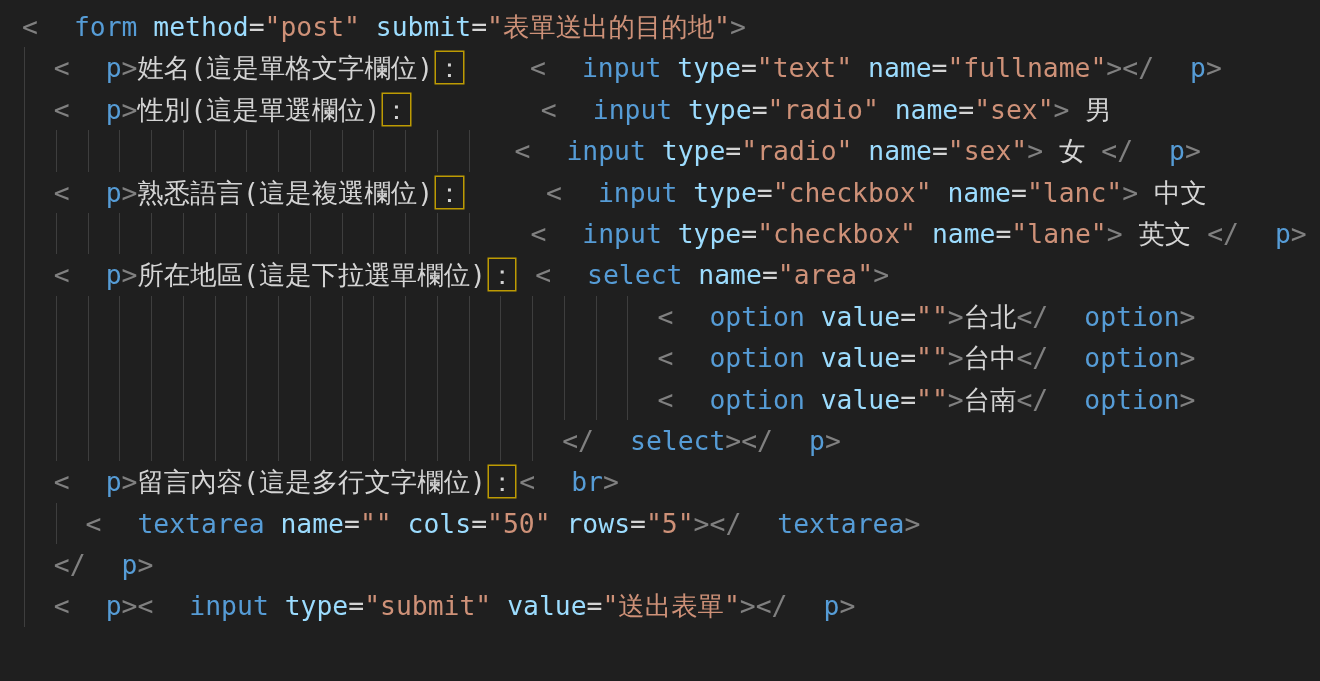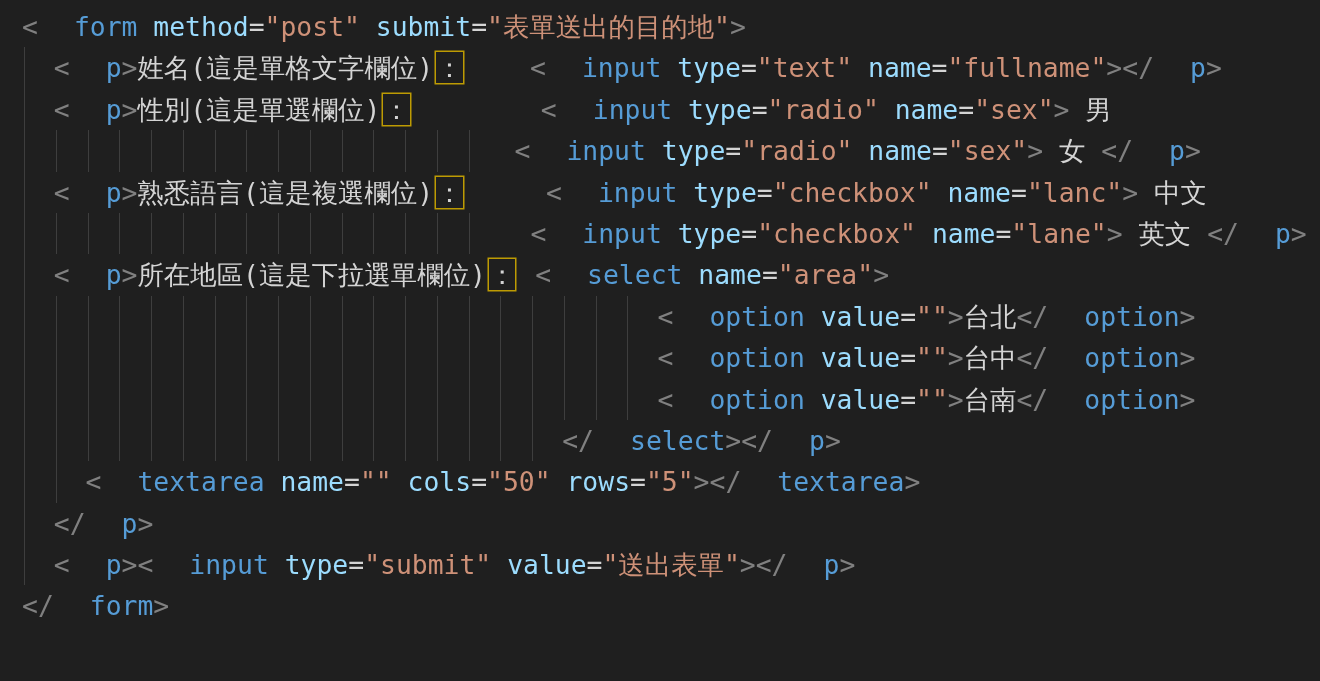--- a/index.html
+++ b/index.html
@@ -44,18 +44,18 @@
       <div class="line"><i class="guide" style="left: 2px;"></i><span class="txt">  </span><span class="pun">&lt;</span><span class="tag">p</span><span class="pun">&gt;</span><span class="txt">姓名(這是單格文字欄位)</span><span class="box">：</span><span class="txt">    </span><span class="pun">&lt;</span><span class="tag">input</span><span class="txt"> </span><span class="attr">type</span><span class="txt">=</span><span class="str">"text"</span><span class="txt"> </span><span class="attr">name</span><span class="txt">=</span><span class="str">"fullname"</span><span class="pun">&gt;&lt;/</span><span class="tag">p</span><span class="pun">&gt;</span></div>
       <div class="line"><i class="guide" style="left: 2px;"></i><span class="txt">  </span><span class="pun">&lt;</span><span class="tag">p</span><span class="pun">&gt;</span><span class="txt">性別(這是單選欄位)</span><span class="box">：</span><span class="txt">        </span><span class="pun">&lt;</span><span class="tag">input</span><span class="txt"> </span><span class="attr">type</span><span class="txt">=</span><span class="str">"radio"</span><span class="txt"> </span><span class="attr">name</span><span class="txt">=</span><span class="str">"sex"</span><span class="pun">&gt;</span><span class="txt"> 男</span></div>
       <div class="line"><i class="guide" style="left: 2px;"></i><i class="guide" style="left: 33.75px;"></i><i class="guide" style="left: 65.5px;"></i><i class="guide" style="left: 97.25px;"></i><i class="guide" style="left: 129px;"></i><i class="guide" style="left: 160.75px;"></i><i class="guide" style="left: 192.5px;"></i><i class="guide" style="left: 224.25px;"></i><i class="guide" style="left: 256px;"></i><i class="guide" style="left: 287.75px;"></i><i class="guide" style="left: 319.5px;"></i><i class="guide" style="left: 351.25px;"></i><i class="guide" style="left: 383px;"></i><i class="guide" style="left: 414.75px;"></i><i class="guide" style="left: 446.5px;"></i><span class="txt">                               </span><span class="pun">&lt;</span><span class="tag">input</span><span class="txt"> </span><span class="attr">type</span><span class="txt">=</span><span class="str">"radio"</span><span class="txt"> </span><span class="attr">name</span><span class="txt">=</span><span class="str">"sex"</span><span class="pun">&gt;</span><span class="txt"> 女 </span><span class="pun">&lt;/</span><span class="tag">p</span><span class="pun">&gt;</span></div>
       <div class="line"><i class="guide" style="left: 2px;"></i><span class="txt">  </span><span class="pun">&lt;</span><span class="tag">p</span><span class="pun">&gt;</span><span class="txt">熟悉語言(這是複選欄位)</span><span class="box">：</span><span class="txt">     </span><span class="pun">&lt;</span><span class="tag">input</span><span class="txt"> </span><span class="attr">type</span><span class="txt">=</span><span class="str">"checkbox"</span><span class="txt"> </span><span class="attr">name</span><span class="txt">=</span><span class="str">"lanc"</span><span class="pun">&gt;</span><span class="txt"> 中文</span></div>
       <div class="line"><i class="guide" style="left: 2px;"></i><i class="guide" style="left: 33.75px;"></i><i class="guide" style="left: 65.5px;"></i><i class="guide" style="left: 97.25px;"></i><i class="guide" style="left: 129px;"></i><i class="guide" style="left: 160.75px;"></i><i class="guide" style="left: 192.5px;"></i><i class="guide" style="left: 224.25px;"></i><i class="guide" style="left: 256px;"></i><i class="guide" style="left: 287.75px;"></i><i class="guide" style="left: 319.5px;"></i><i class="guide" style="left: 351.25px;"></i><i class="guide" style="left: 383px;"></i><i class="guide" style="left: 414.75px;"></i><i class="guide" style="left: 446.5px;"></i><span class="txt">                                </span><span class="pun">&lt;</span><span class="tag">input</span><span class="txt"> </span><span class="attr">type</span><span class="txt">=</span><span class="str">"checkbox"</span><span class="txt"> </span><span class="attr">name</span><span class="txt">=</span><span class="str">"lane"</span><span class="pun">&gt;</span><span class="txt"> 英文 </span><span class="pun">&lt;/</span><span class="tag">p</span><span class="pun">&gt;</span></div>
       <div class="line"><i class="guide" style="left: 2px;"></i><span class="txt">  </span><span class="pun">&lt;</span><span class="tag">p</span><span class="pun">&gt;</span><span class="txt">所在地區(這是下拉選單欄位)</span><span class="box">：</span><span class="txt"> </span><span class="pun">&lt;</span><span class="tag">select</span><span class="txt"> </span><span class="attr">name</span><span class="txt">=</span><span class="str">"area"</span><span class="pun">&gt;</span></div>
       <div class="line"><i class="guide" style="left: 2px;"></i><i class="guide" style="left: 33.75px;"></i><i class="guide" style="left: 65.5px;"></i><i class="guide" style="left: 97.25px;"></i><i class="guide" style="left: 129px;"></i><i class="guide" style="left: 160.75px;"></i><i class="guide" style="left: 192.5px;"></i><i class="guide" style="left: 224.25px;"></i><i class="guide" style="left: 256px;"></i><i class="guide" style="left: 287.75px;"></i><i class="guide" style="left: 319.5px;"></i><i class="guide" style="left: 351.25px;"></i><i class="guide" style="left: 383px;"></i><i class="guide" style="left: 414.75px;"></i><i class="guide" style="left: 446.5px;"></i><i class="guide" style="left: 478.25px;"></i><i class="guide" style="left: 510px;"></i><i class="guide" style="left: 541.75px;"></i><i class="guide" style="left: 573.5px;"></i><i class="guide" style="left: 605.25px;"></i><span class="txt">                                        </span><span class="pun">&lt;</span><span class="tag">option</span><span class="txt"> </span><span class="attr">value</span><span class="txt">=</span><span class="str">""</span><span class="pun">&gt;</span><span class="txt">台北</span><span class="pun">&lt;/</span><span class="tag">option</span><span class="pun">&gt;</span></div>
       <div class="line"><i class="guide" style="left: 2px;"></i><i class="guide" style="left: 33.75px;"></i><i class="guide" style="left: 65.5px;"></i><i class="guide" style="left: 97.25px;"></i><i class="guide" style="left: 129px;"></i><i class="guide" style="left: 160.75px;"></i><i class="guide" style="left: 192.5px;"></i><i class="guide" style="left: 224.25px;"></i><i class="guide" style="left: 256px;"></i><i class="guide" style="left: 287.75px;"></i><i class="guide" style="left: 319.5px;"></i><i class="guide" style="left: 351.25px;"></i><i class="guide" style="left: 383px;"></i><i class="guide" style="left: 414.75px;"></i><i class="guide" style="left: 446.5px;"></i><i class="guide" style="left: 478.25px;"></i><i class="guide" style="left: 510px;"></i><i class="guide" style="left: 541.75px;"></i><i class="guide" style="left: 573.5px;"></i><i class="guide" style="left: 605.25px;"></i><span class="txt">                                        </span><span class="pun">&lt;</span><span class="tag">option</span><span class="txt"> </span><span class="attr">value</span><span class="txt">=</span><span class="str">""</span><span class="pun">&gt;</span><span class="txt">台中</span><span class="pun">&lt;/</span><span class="tag">option</span><span class="pun">&gt;</span></div>
       <div class="line"><i class="guide" style="left: 2px;"></i><i class="guide" style="left: 33.75px;"></i><i class="guide" style="left: 65.5px;"></i><i class="guide" style="left: 97.25px;"></i><i class="guide" style="left: 129px;"></i><i class="guide" style="left: 160.75px;"></i><i class="guide" style="left: 192.5px;"></i><i class="guide" style="left: 224.25px;"></i><i class="guide" style="left: 256px;"></i><i class="guide" style="left: 287.75px;"></i><i class="guide" style="left: 319.5px;"></i><i class="guide" style="left: 351.25px;"></i><i class="guide" style="left: 383px;"></i><i class="guide" style="left: 414.75px;"></i><i class="guide" style="left: 446.5px;"></i><i class="guide" style="left: 478.25px;"></i><i class="guide" style="left: 510px;"></i><i class="guide" style="left: 541.75px;"></i><i class="guide" style="left: 573.5px;"></i><i class="guide" style="left: 605.25px;"></i><span class="txt">                                        </span><span class="pun">&lt;</span><span class="tag">option</span><span class="txt"> </span><span class="attr">value</span><span class="txt">=</span><span class="str">""</span><span class="pun">&gt;</span><span class="txt">台南</span><span class="pun">&lt;/</span><span class="tag">option</span><span class="pun">&gt;</span></div>
       <div class="line"><i class="guide" style="left: 2px;"></i><i class="guide" style="left: 33.75px;"></i><i class="guide" style="left: 65.5px;"></i><i class="guide" style="left: 97.25px;"></i><i class="guide" style="left: 129px;"></i><i class="guide" style="left: 160.75px;"></i><i class="guide" style="left: 192.5px;"></i><i class="guide" style="left: 224.25px;"></i><i class="guide" style="left: 256px;"></i><i class="guide" style="left: 287.75px;"></i><i class="guide" style="left: 319.5px;"></i><i class="guide" style="left: 351.25px;"></i><i class="guide" style="left: 383px;"></i><i class="guide" style="left: 414.75px;"></i><i class="guide" style="left: 446.5px;"></i><i class="guide" style="left: 478.25px;"></i><i class="guide" style="left: 510px;"></i><span class="txt">                                  </span><span class="pun">&lt;/</span><span class="tag">select</span><span class="pun">&gt;&lt;/</span><span class="tag">p</span><span class="pun">&gt;</span></div>
+      <div class="line"><i class="guide" style="left: 2px;"></i><span class="txt">  </span><span class="pun">&lt;</span><span class="tag">p</span><span class="pun">&gt;</span><span class="txt">留言內容(這是多行文字欄位)</span><span class="box">：</span><span class="pun">&lt;</span><span class="tag">br</span><span class="pun">&gt;</span></div>
       <div class="line"><i class="guide" style="left: 2px;"></i><i class="guide" style="left: 33.75px;"></i><span class="txt">    </span><span class="pun">&lt;</span><span class="tag">textarea</span><span class="txt"> </span><span class="attr">name</span><span class="txt">=</span><span class="str">""</span><span class="txt"> </span><span class="attr">cols</span><span class="txt">=</span><span class="str">"50"</span><span class="txt"> </span><span class="attr">rows</span><span class="txt">=</span><span class="str">"5"</span><span class="pun">&gt;&lt;/</span><span class="tag">textarea</span><span class="pun">&gt;</span></div>
       <div class="line"><i class="guide" style="left: 2px;"></i><span class="txt">  </span><span class="pun">&lt;/</span><span class="tag">p</span><span class="pun">&gt;</span></div>
       <div class="line"><i class="guide" style="left: 2px;"></i><span class="txt">  </span><span class="pun">&lt;</span><span class="tag">p</span><span class="pun">&gt;&lt;</span><span class="tag">input</span><span class="txt"> </span><span class="attr">type</span><span class="txt">=</span><span class="str">"submit"</span><span class="txt"> </span><span class="attr">value</span><span class="txt">=</span><span class="str">"送出表單"</span><span class="pun">&gt;&lt;/</span><span class="tag">p</span><span class="pun">&gt;</span></div>
-      <div class="line"><span class="pun">&lt;/</span><span class="tag">form</span><span class="pun">&gt;</span></div>
     </div>
 </div>
 
 </body></html>

